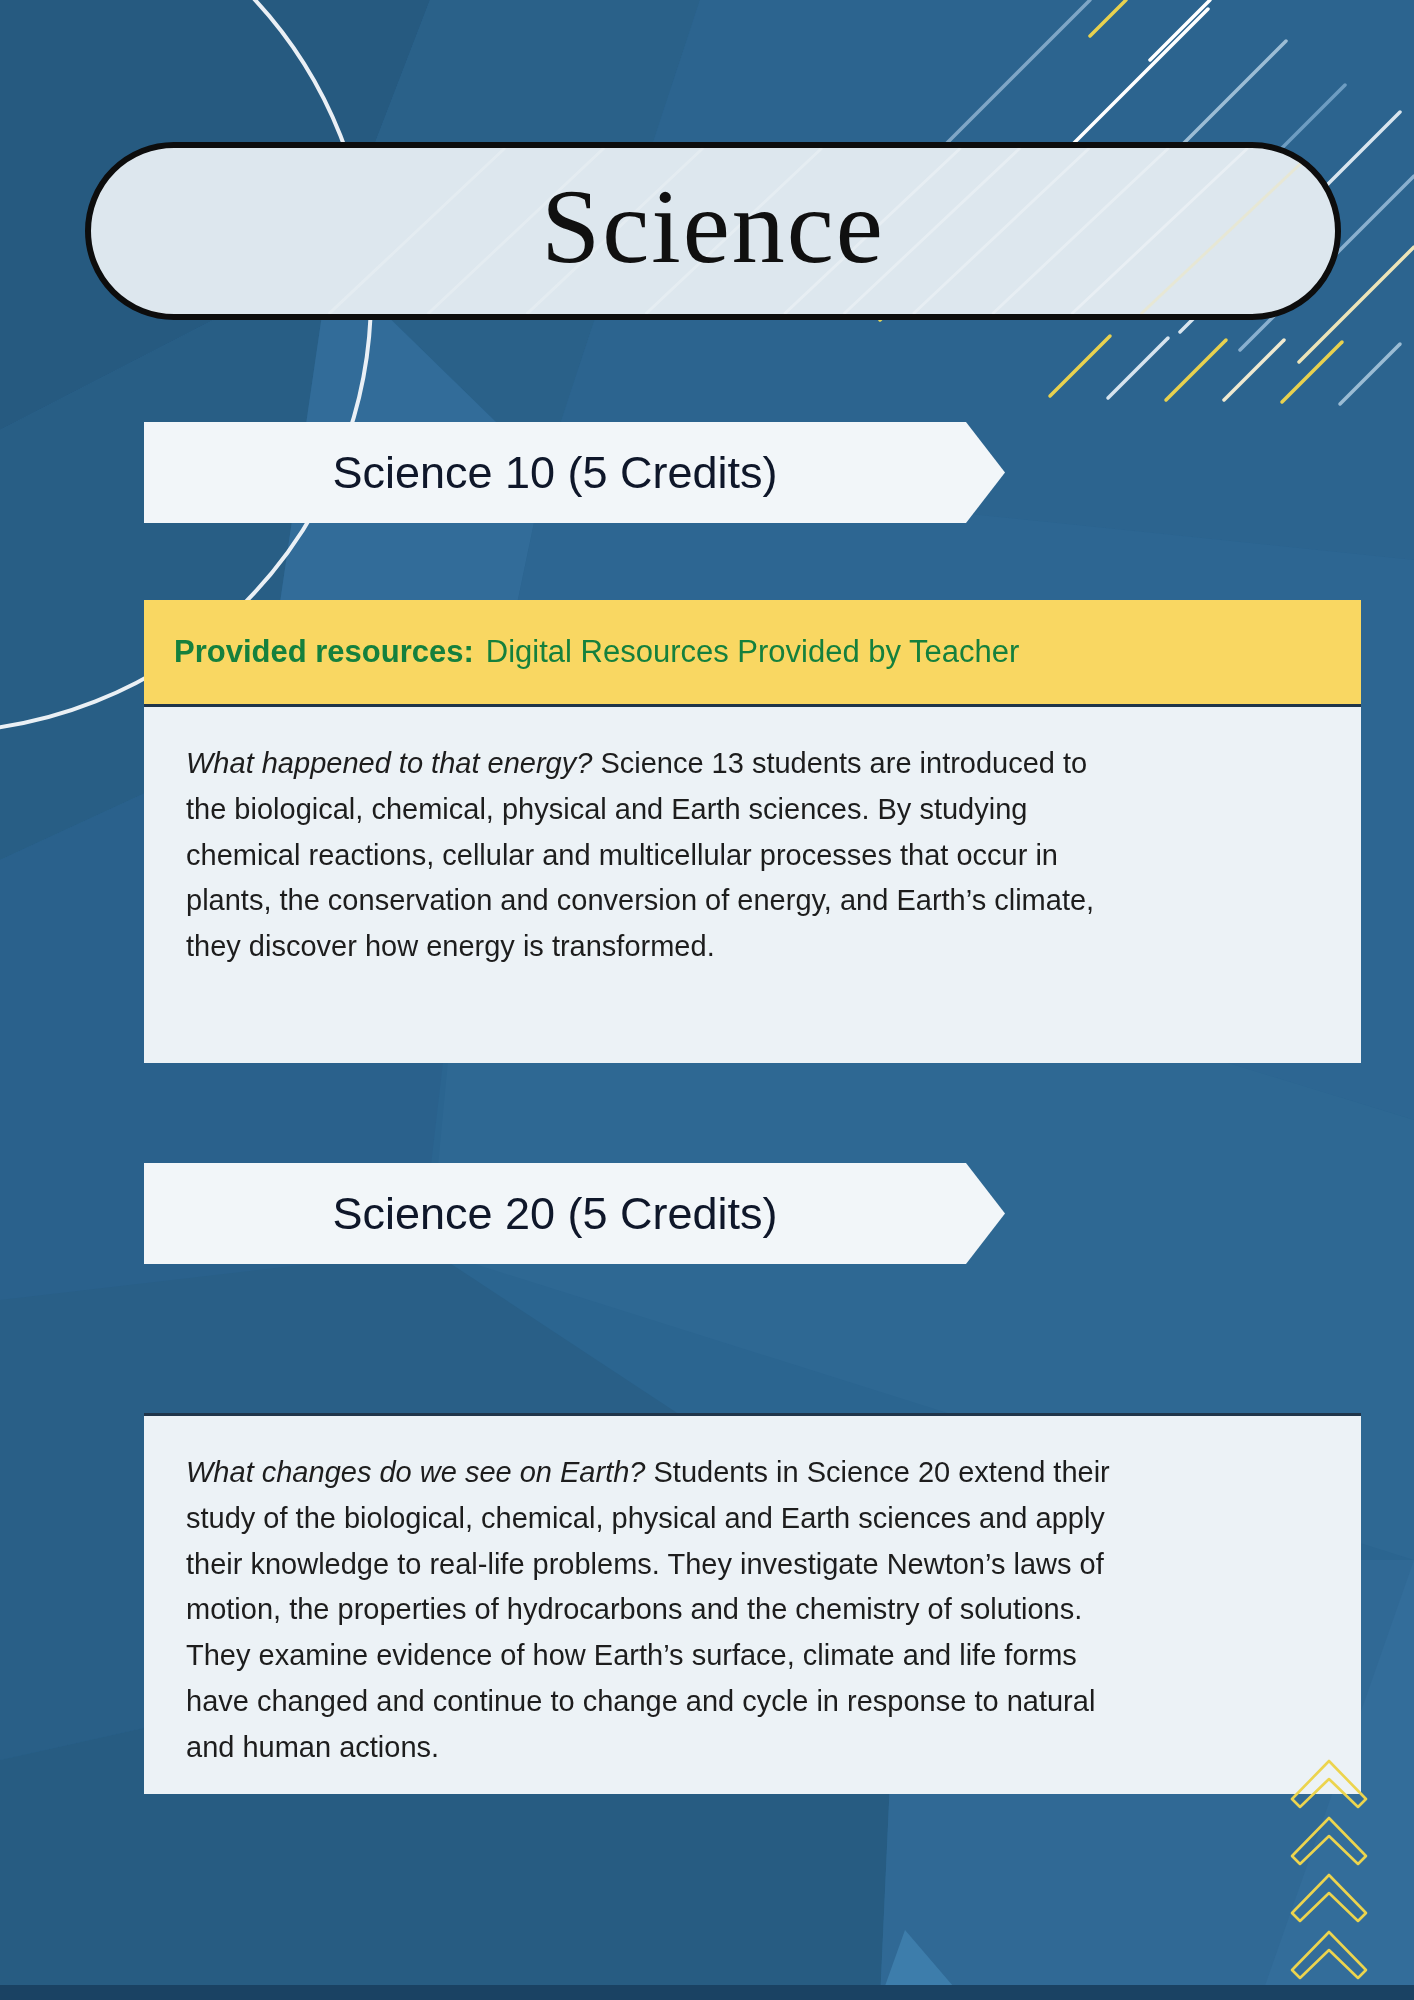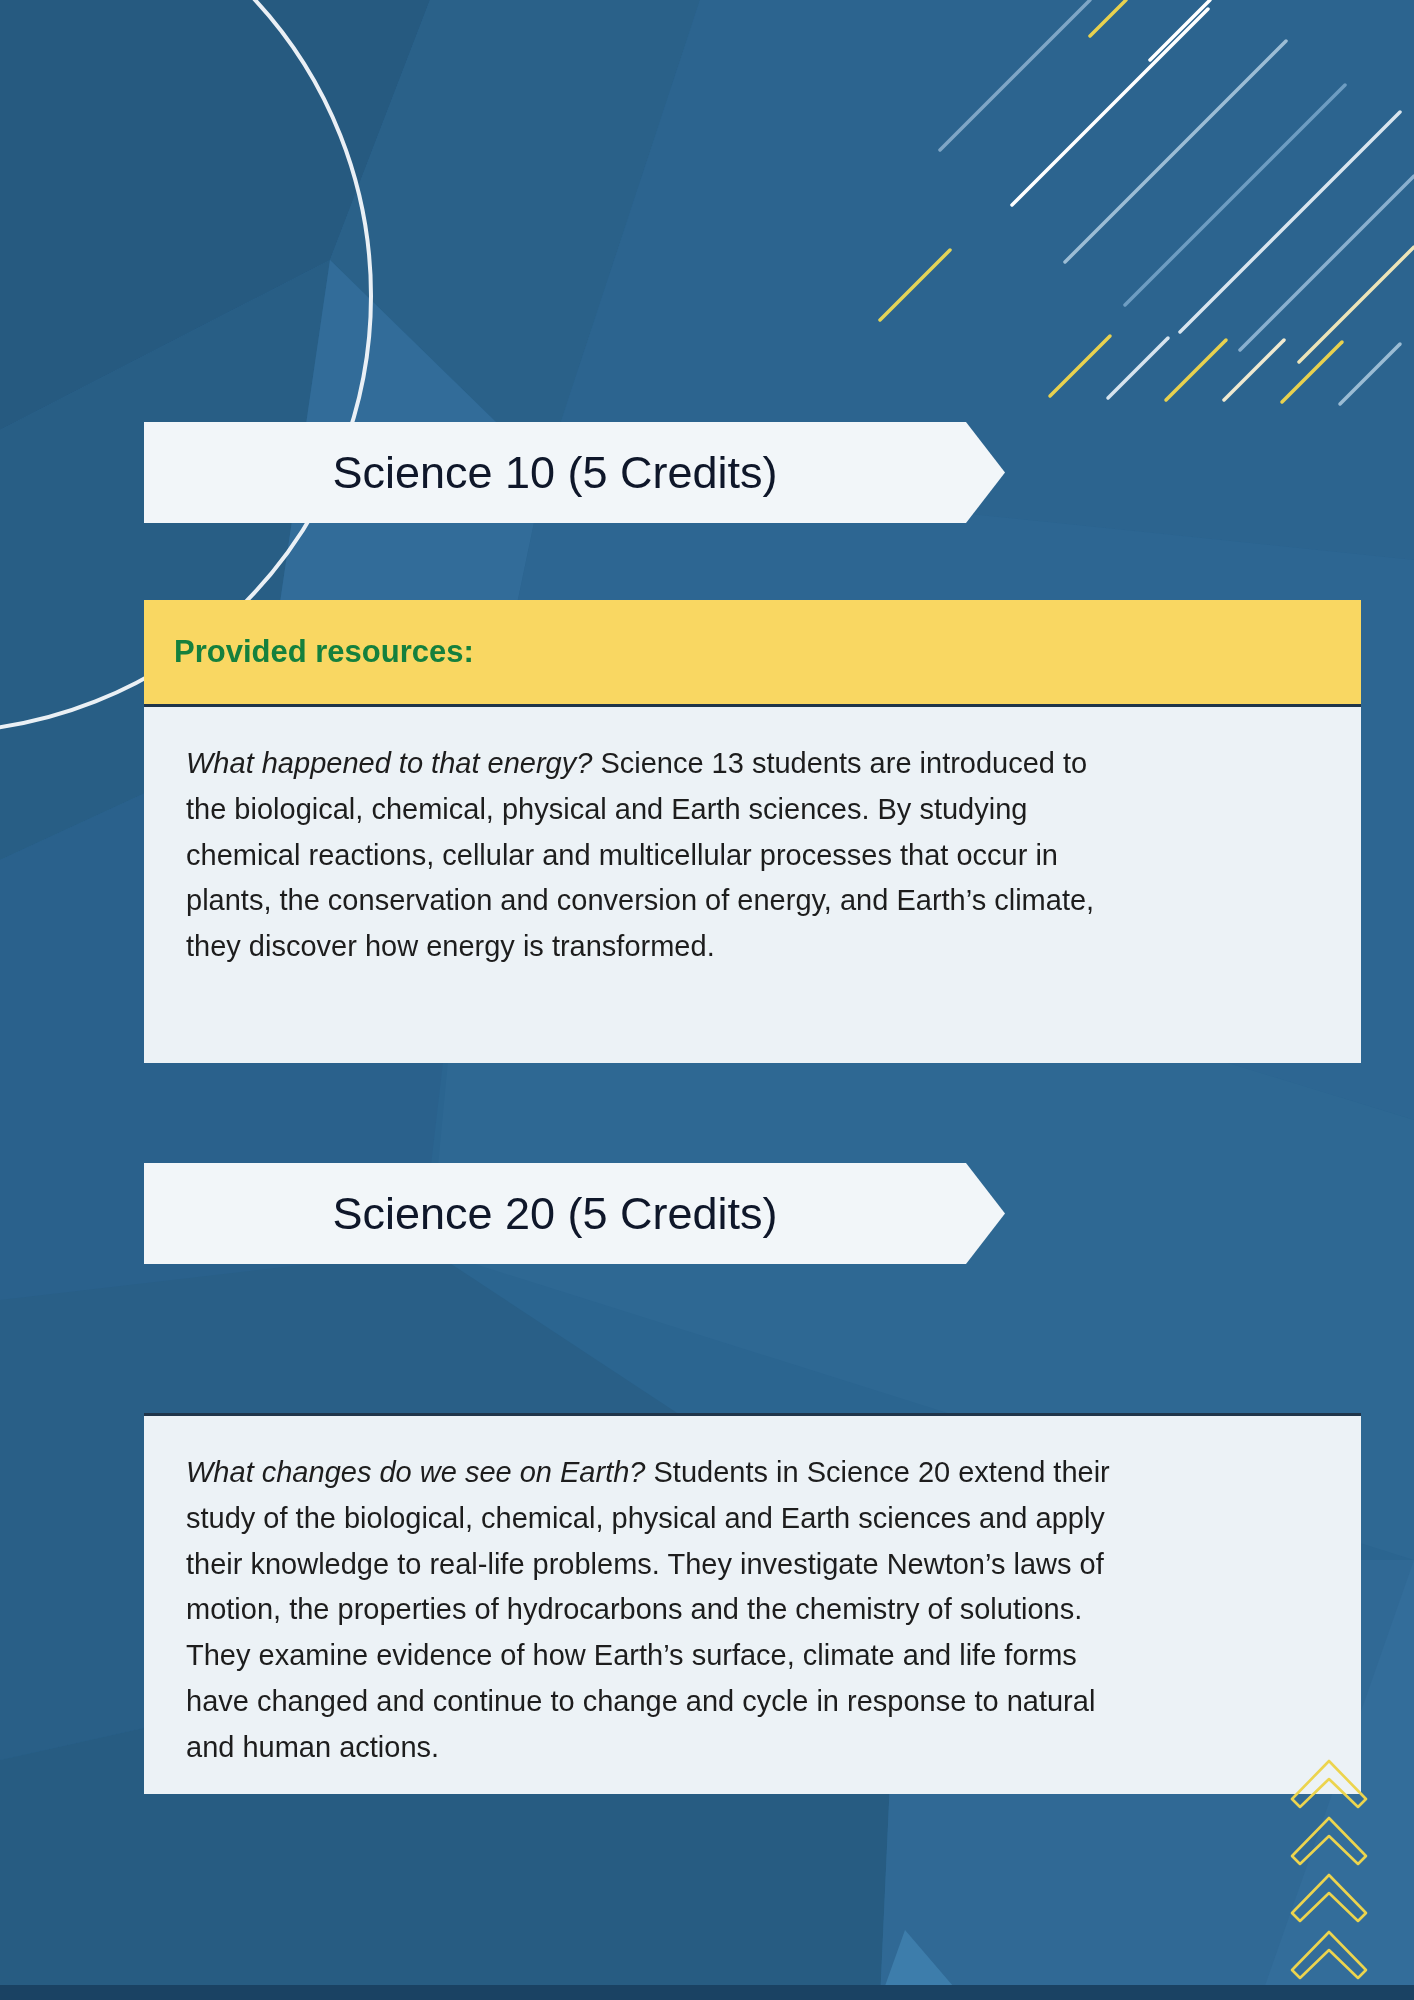--- a/index.html
+++ b/index.html
@@ -107,27 +107,45 @@
       <line x1="296" y1="36" x2="332" y2="0" stroke="#e8d14f"></line>
       <line x1="256" y1="396" x2="316" y2="336" stroke="#e8d14f"></line>
       <line x1="314" y1="398" x2="374" y2="338" stroke="#d7e4ee"></line>
       <line x1="372" y1="400" x2="432" y2="340" stroke="#e8d14f"></line>
       <line x1="430" y1="400" x2="490" y2="340" stroke="#f0ead0"></line>
       <line x1="488" y1="402" x2="548" y2="342" stroke="#e8d14f"></line>
       <line x1="546" y1="404" x2="606" y2="344" stroke="#9bbcd4"></line>
     </g>
   </svg>
 
+  <div class="title-pill">
+    <svg class="pill-lines" viewBox="0 0 1256 178" preserveAspectRatio="none" aria-hidden="true">
+      <g stroke-width="3" fill="none">
+        <line x1="240" y1="178" x2="418" y2="0" stroke="#ffffff" opacity="0.22"></line>
+        <line x1="340" y1="178" x2="518" y2="0" stroke="#ffffff" opacity="0.22"></line>
+        <line x1="440" y1="178" x2="618" y2="0" stroke="#ffffff" opacity="0.22"></line>
+        <line x1="560" y1="178" x2="738" y2="0" stroke="#ffffff" opacity="0.25"></line>
+        <line x1="700" y1="178" x2="878" y2="0" stroke="#ffffff" opacity="0.3"></line>
+        <line x1="760" y1="178" x2="938" y2="0" stroke="#ffffff" opacity="0.3"></line>
+        <line x1="830" y1="178" x2="1008" y2="0" stroke="#ffffff" opacity="0.3"></line>
+        <line x1="910" y1="178" x2="1088" y2="0" stroke="#ffffff" opacity="0.3"></line>
+        <line x1="990" y1="178" x2="1168" y2="0" stroke="#ffffff" opacity="0.35"></line>
+        <line x1="1060" y1="178" x2="1238" y2="0" stroke="#efe7c0" opacity="0.55"></line>
+      </g>
+    </svg>
+    <div class="page-title">Science</div>
+  </div>
 
   <div class="banner banner-1">
     <span>Science 10 (5 Credits)</span>
   </div>
 
   <div class="res-bar res-bar-1">
     <span class="res-label">Provided resources:</span>
+    <span class="res-value">Digital Resources Provided by Teacher</span>
   </div>
 
   <div class="desc-box desc-box-1">
     <p style="margin:0"><em class="desc-lead">What happened to that energy?</em> <span class="desc-lines">Science 13 students are introduced to
 the biological, chemical, physical and Earth sciences. By studying
 chemical reactions, cellular and multicellular processes that occur in
 plants, the conservation and conversion of energy, and Earth’s climate,
 they discover how energy is transformed.</span></p>
   </div>
 

